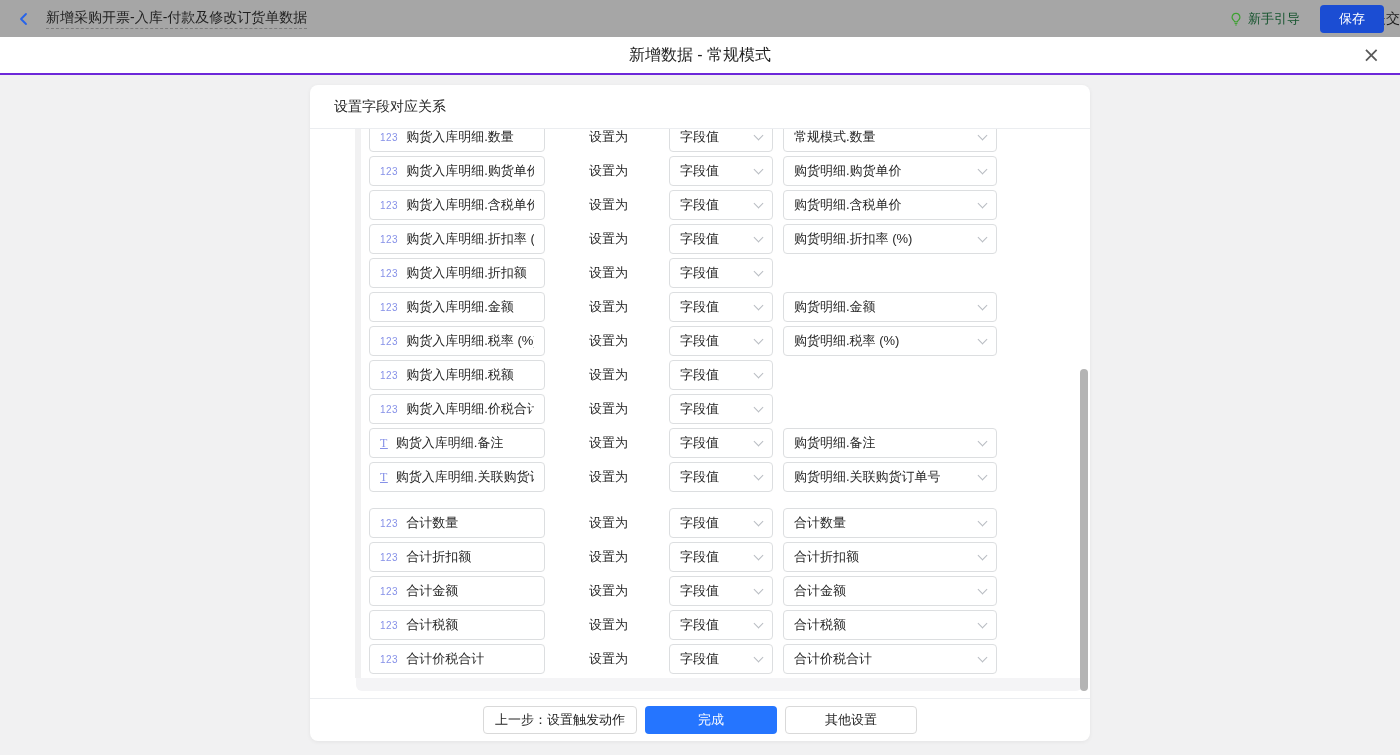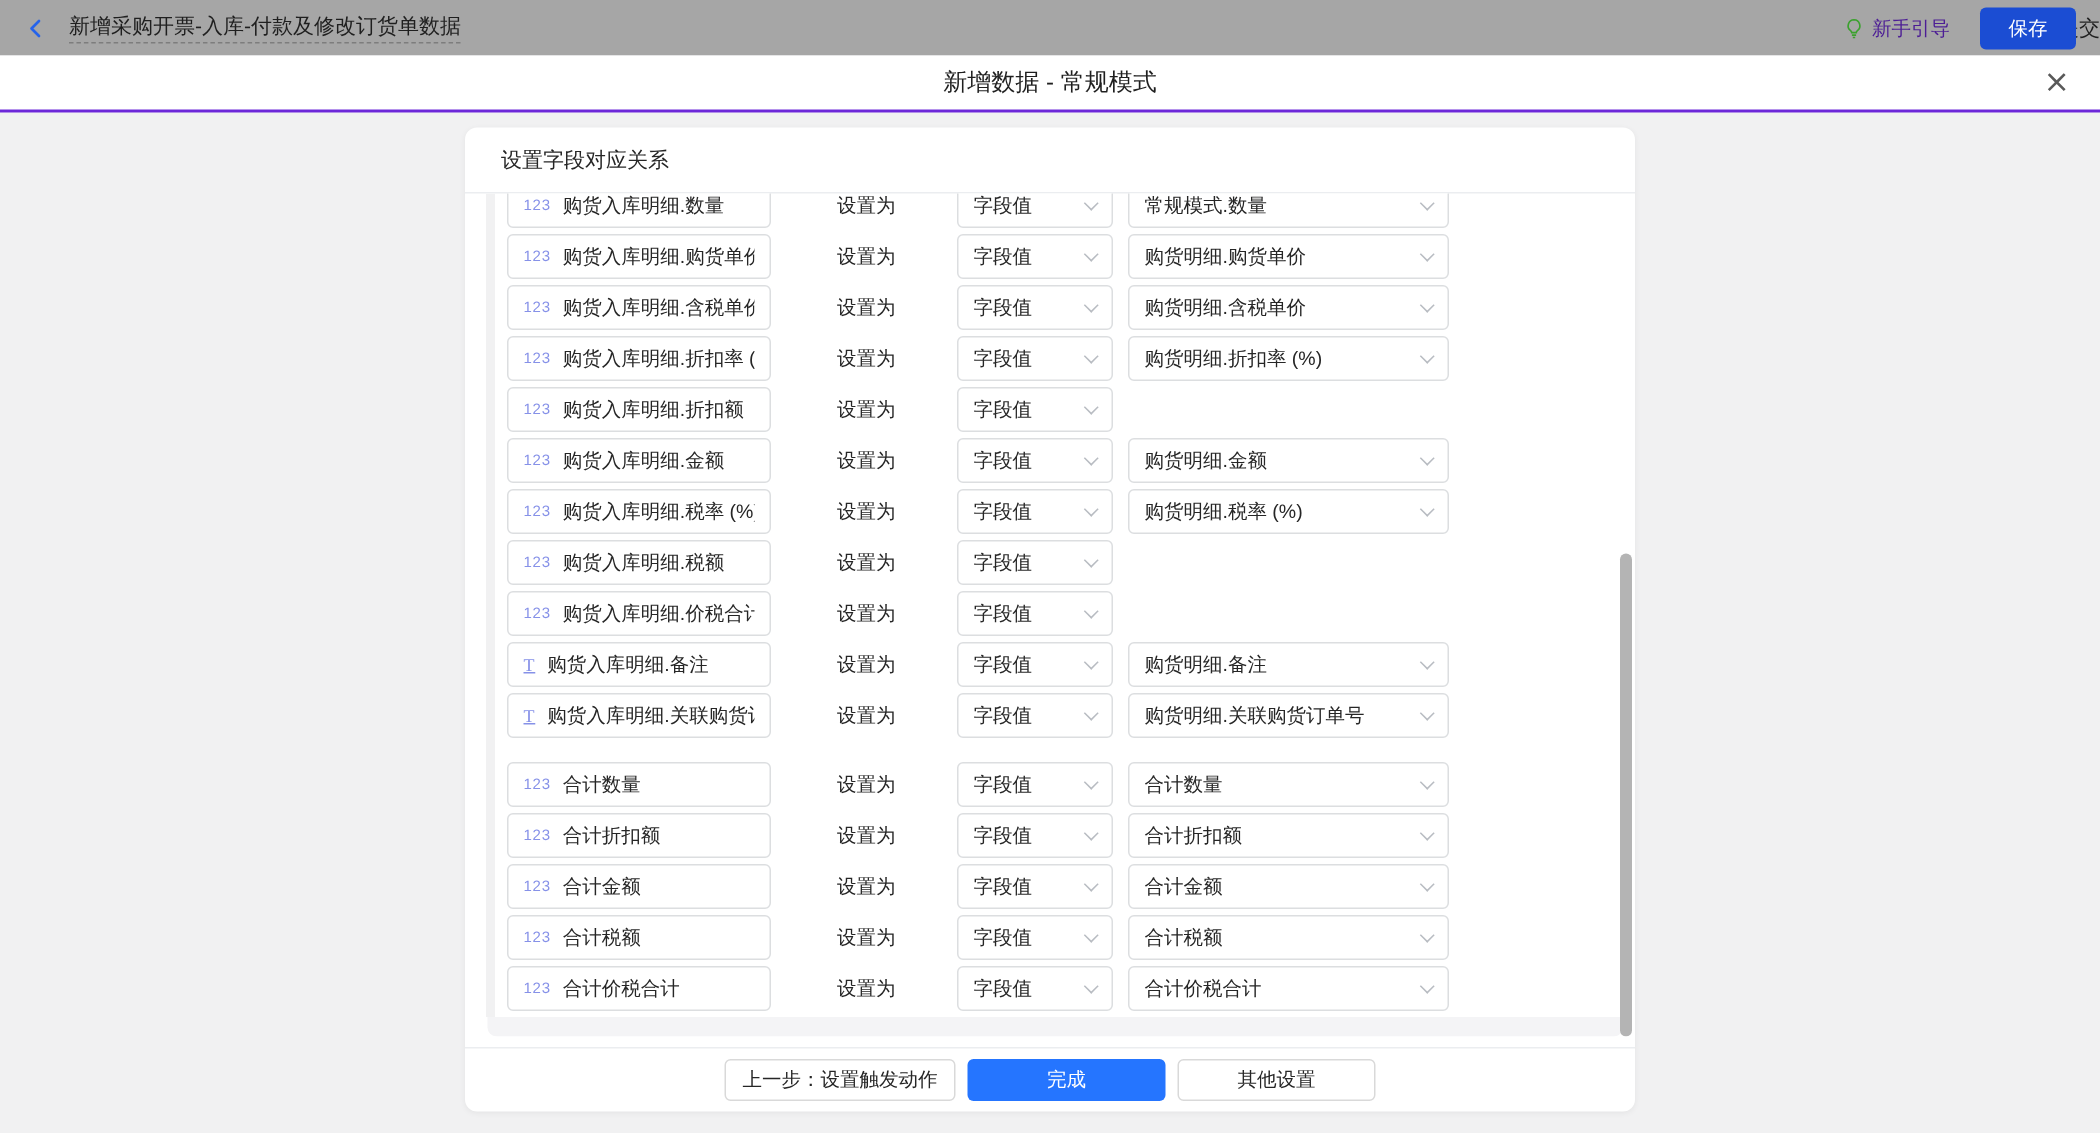--- a/index.html
+++ b/index.html
@@ -19,21 +19,21 @@
   .back-btn { display: flex; align-items: center; cursor: pointer; margin-right: 14px; }
   .flow-title {
     font-size: 14px; color: #1f1f1f;
     border-bottom: 1px dashed #7d7d7d; padding-bottom: 1px;
   }
   .topbar-center {
     position: absolute; left: 0; right: 0; text-align: right;
     font-size: 14px; color: #1f1f1f; pointer-events: none;
   }
   .topbar-right { margin-left: auto; display: flex; align-items: center; gap: 20px; z-index: 1; }
-  .guide-link { display: flex; align-items: center; gap: 5px; font-size: 13px; color: #4c1d95; cursor: pointer; }
+  .guide-link { display: flex; align-items: center; gap: 5px; font-size: 13px; color: #14532d; cursor: pointer; }
   .save-btn {
     background: #1b4dd3; color: #fff; font-size: 13px;
     padding: 5px 19px; border: none; border-radius: 4px; cursor: pointer;
   }
 
   
   .modal-header {
     height: 38px; background: #fff; border-bottom: 2px solid #6d28d9;
     display: flex; align-items: center; justify-content: center; position: relative;
   }
@@ -49,21 +49,21 @@
   .panel {
     width: 780px; height: 656px; margin: 0 auto; background: #fff;
     border-radius: 8px; box-shadow: 0 1px 4px rgba(0,0,0,0.06);
     display: flex; flex-direction: column;
   }
   .panel-header {
     padding: 13px 24px 12px 24px; font-size: 14px; font-weight: 500;
     color: #262626; border-bottom: 1px solid #ebedf0;
   }
 
-  .rows-viewport { position: relative; height: 562px; overflow: hidden; }
+  .rows-viewport { position: relative; height: 562px; overflow: hidden; margin-left: 31px; }
   .gutter-left {
     position: absolute; left: 14px; top: 0; width: 6px; height: 549px;
     background: #f1f1f2;
   }
   .bottom-band {
     position: absolute; left: 15px; right: 8px; bottom: 0; height: 13px;
     background: #f4f4f6; border-radius: 0 0 6px 6px;
   }
   .rows-list { position: relative; padding-left: 28px; }
   .map-row { display: flex; align-items: center; height: 30px; margin-bottom: 4px; }

